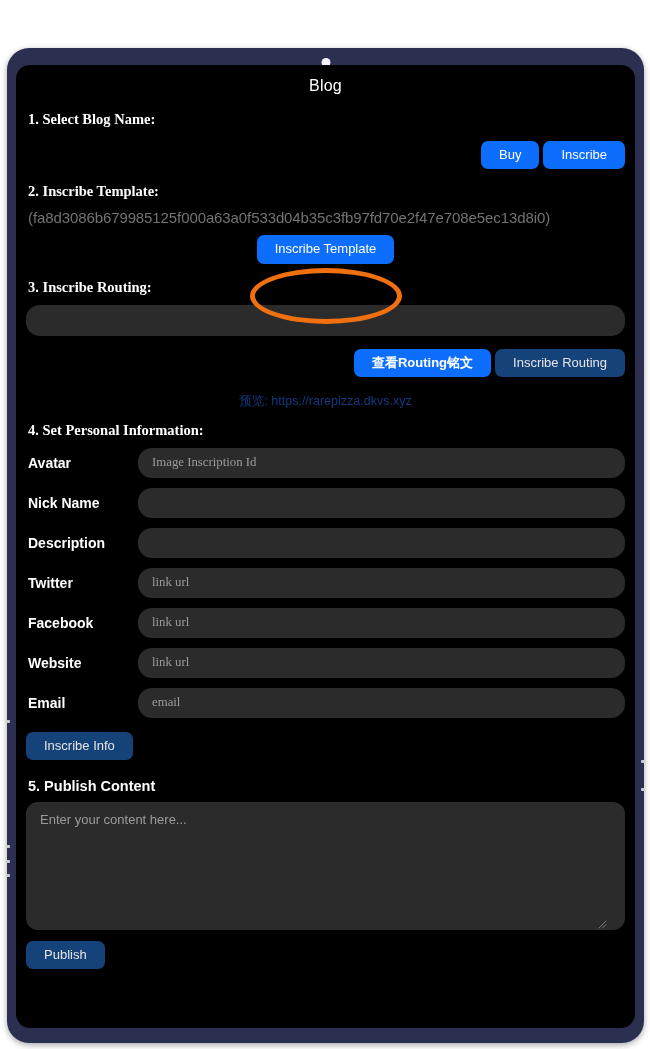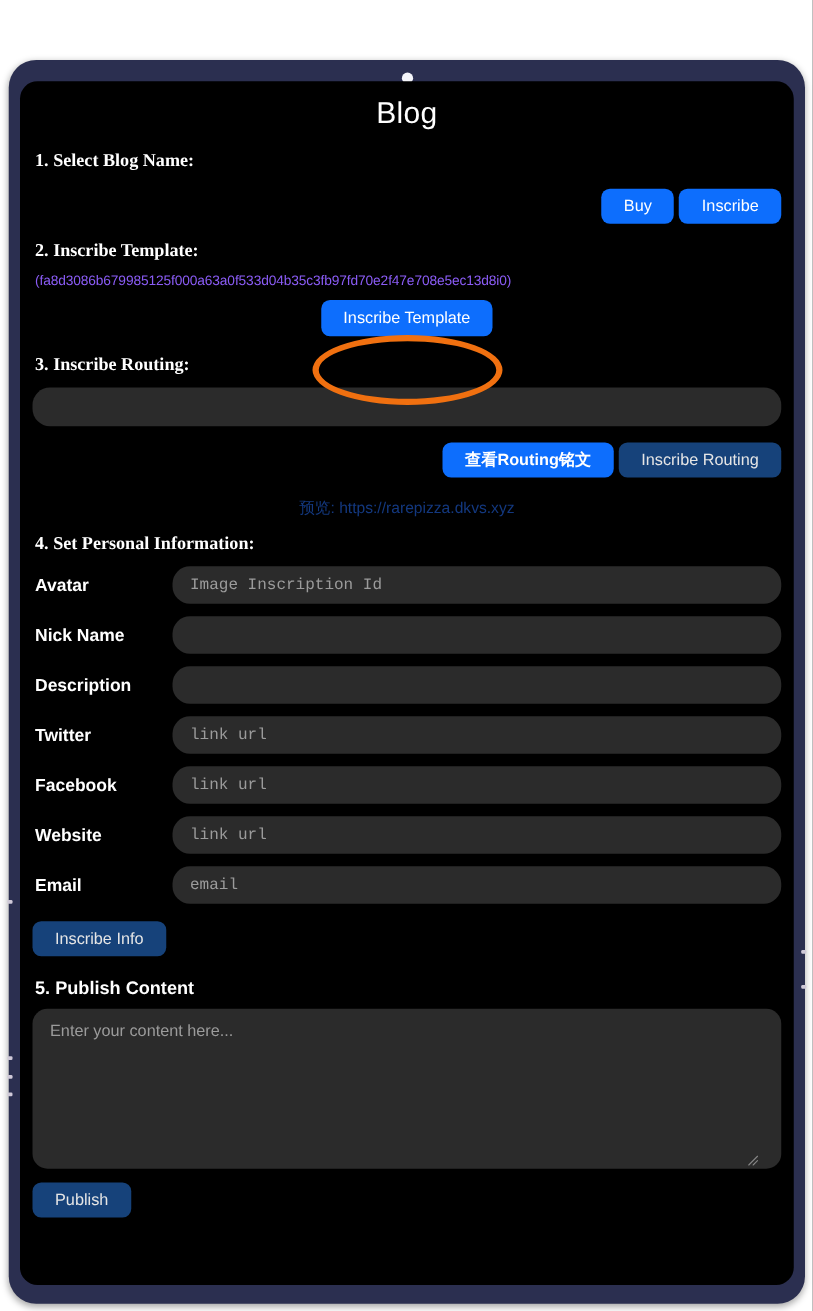--- a/index.html
+++ b/index.html
@@ -58,21 +58,21 @@
     border-radius: 14px;
     overflow: hidden;
     color: #ffffff;
   }
   .screen-inner {
     padding: 6px 10px 0 10px;
   }
 
   .app-title {
     text-align: center;
-    font-size: 24px;
+    font-size: 16px;
     font-weight: 400;
     color: #ffffff;
     margin: 6px 0 16px 0;
     letter-spacing: 0.2px;
   }
 
   .section-label {
     font-size: 14.5px;
     font-weight: 700;
     color: #ffffff;
@@ -123,22 +123,22 @@
     cursor: pointer;
     line-height: 1.1;
     white-space: nowrap;
   }
   .btn-primary { background: #0d6efd; color: #ffffff; }
   .btn-disabled { background: #16427a; color: #e5e5e5; }
   .btn-link-blue { background: #0d6efd; color: #ffffff; font-weight: 700; }
 
   
   .hash-text {
-    font-size: 11px;
-    color: #8b5cf6;
+    font-size: 15px;
+    color: #737373;
     margin: 0 0 2px 2px;
     word-break: break-all;
     letter-spacing: -0.1px;
   }
 
   .template-btn-row {
     display: flex;
     justify-content: center;
     margin: 9px 0 0 0;
     position: relative;
@@ -193,21 +193,21 @@
     padding-left: 2px;
   }
   .form-row .fld {
     flex: 1 1 auto;
     height: 30px;
     background: #2b2b2b;
     border: none;
     border-radius: 14px;
     color: #e9e9e9;
     font-size: 12.8px;
-    font-family: Liberation Mono, monospace;
+    font-family: Liberation Serif, serif;
     padding: 0 14px;
     outline: none;
   }
   .form-row .fld::placeholder { color: #9b9b9b; }
 
   .center-row {
     display: flex;
     justify-content: flex-start;
     margin-top: 14px;
   }

